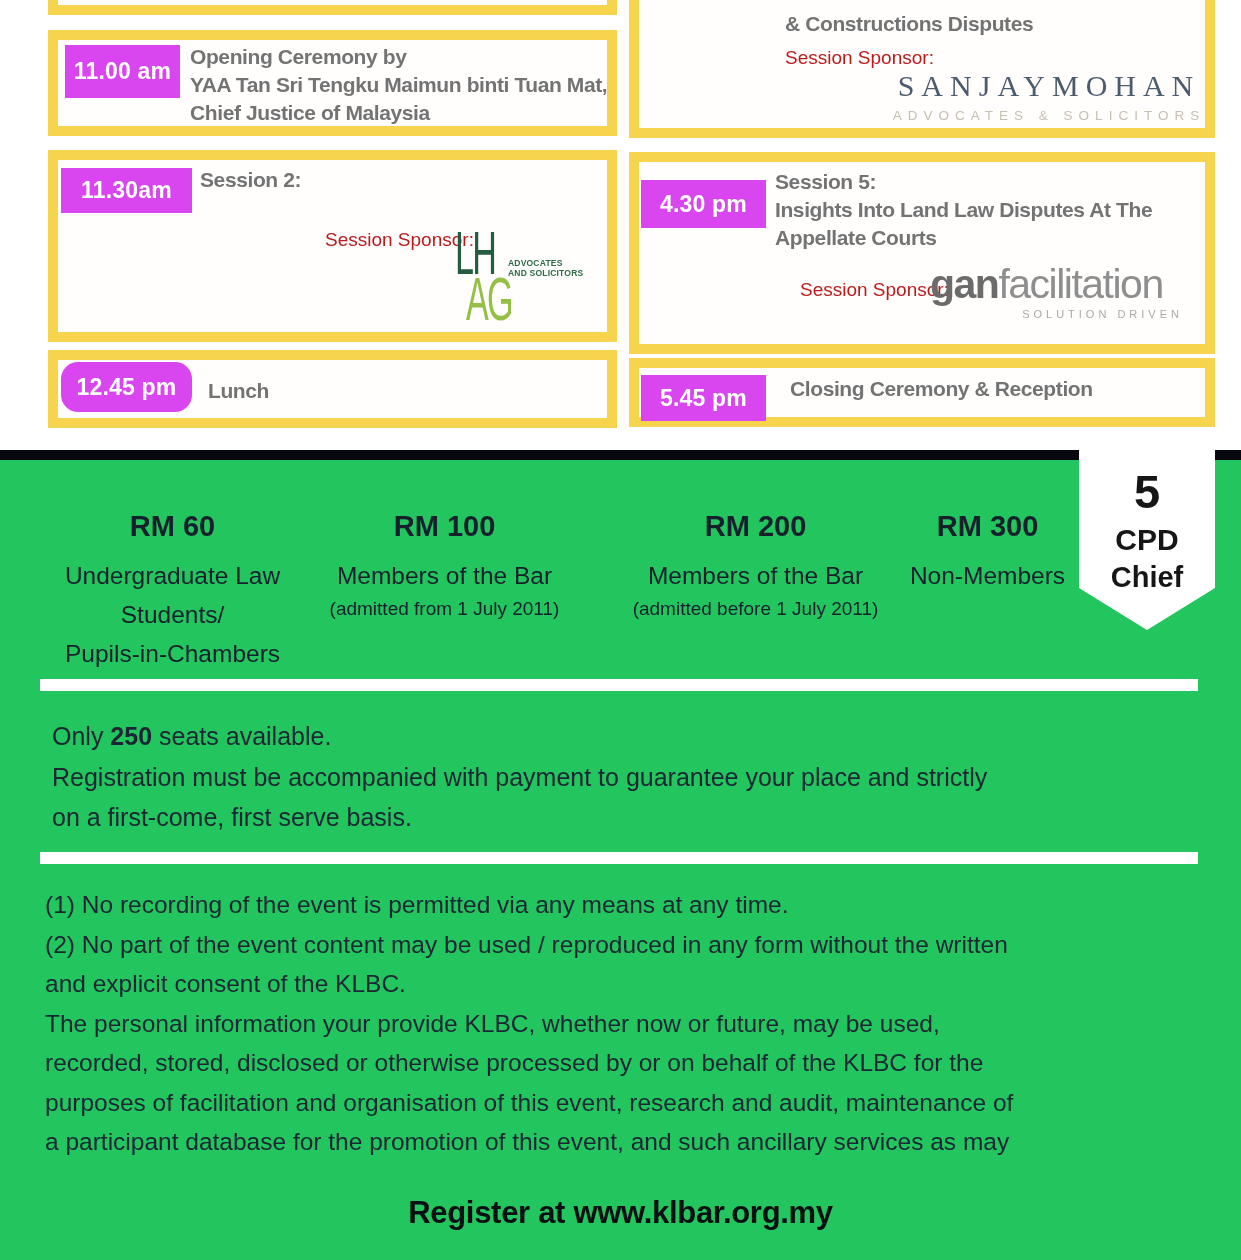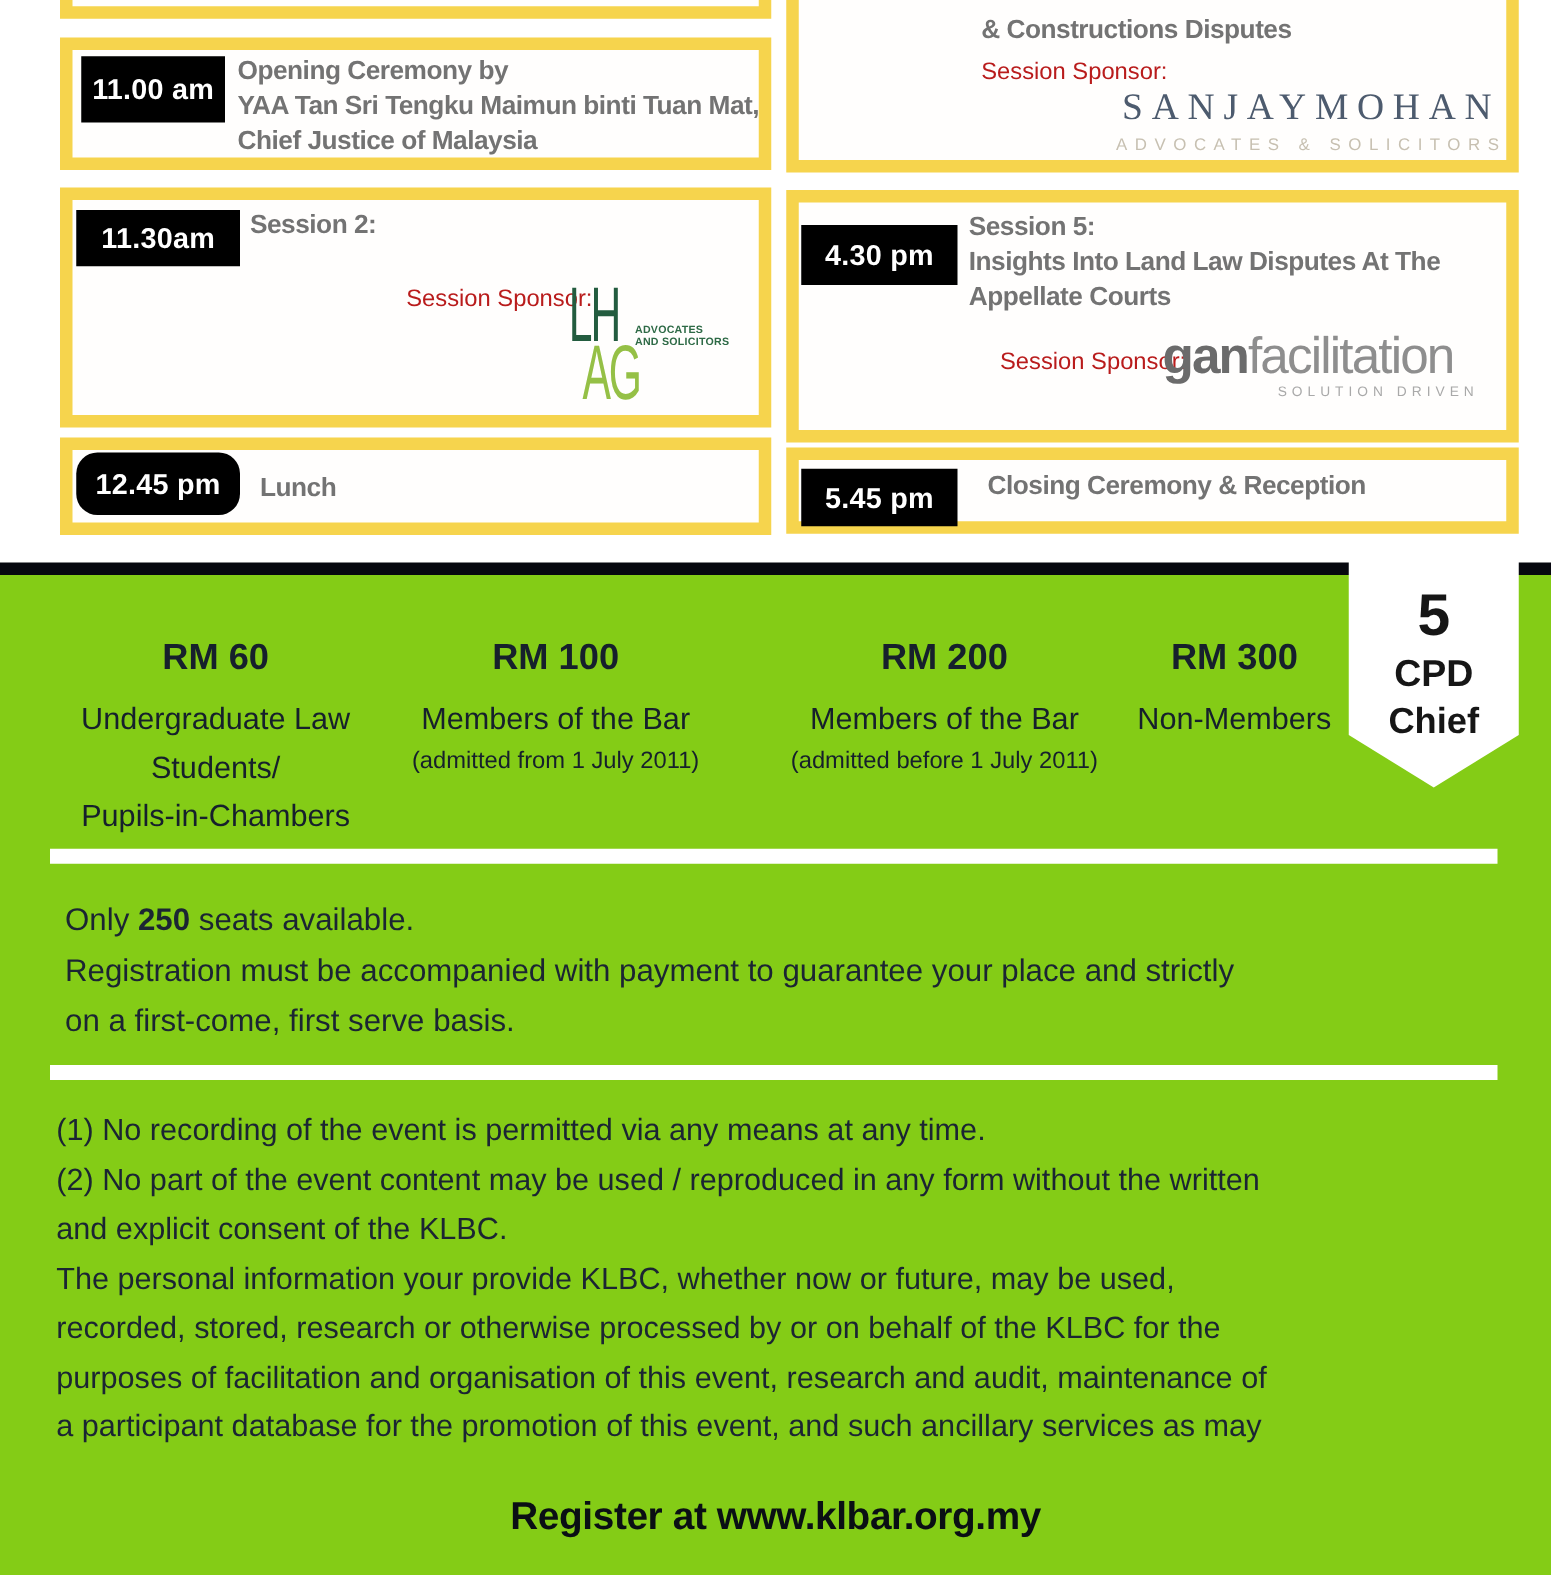--- a/index.html
+++ b/index.html
@@ -15,21 +15,21 @@
   }
   #boxL0 { left:48px;  top:-42px;  width:569px; height:57px;  }
   #boxL1 { left:48px;  top:30px;   width:569px; height:106px; }
   #boxL2 { left:48px;  top:150px;  width:569px; height:192px; }
   #boxL3 { left:48px;  top:350px;  width:569px; height:78px;  }
   #boxR0 { left:629px; top:-100px; width:586px; height:238px; }
   #boxR1 { left:629px; top:152px;  width:586px; height:202px; }
   #boxR2 { left:629px; top:358px;  width:586px; height:69px;  }
 
   .time-badge {
-    position:absolute; background:#000000; color:#ffffff; font-weight:bold;
+    position:absolute; background:#d946ef; color:#ffffff; font-weight:bold;
     display:flex; align-items:center; justify-content:center;
     font-size:23px; letter-spacing:0.2px;
   }
   #badgeL1 { left:7px; top:5px;  width:115px; height:53px; }
   #badgeL2 { left:3px; top:8px;  width:131px; height:45px; }
   #badgeL3 { left:3px; top:2px;  width:131px; height:50px;border-radius:17px; }
   #badgeR1 { left:2px; top:18px; width:125px; height:48px; }
   #badgeR2 { left:2px; top:7px;  width:125px; height:46px; }
 
   .sess-title {
@@ -81,21 +81,21 @@
   .ganlogo .gan-line { font-size:41px; line-height:44px; letter-spacing:-1.5px; white-space:nowrap; }
   .ganlogo .gan-bold  { font-weight:bold; color:#6b6b6b; }
   .ganlogo .gan-light { color:#8e8e8e; }
   .ganlogo .gan-tag {
     position:absolute; right:12px; top:46px; font-size:11px; letter-spacing:4px;
     color:#a9a9a9; white-space:nowrap;
   }
 
   
   .black-bar { position:absolute; left:0; top:450px; width:1241px; height:10px; background:#07080f; }
-  .blue-band { position:absolute; left:0; top:460px; width:1241px; height:800px; background:#84cc16; }
+  .blue-band { position:absolute; left:0; top:460px; width:1241px; height:800px; background:#22c55e; }
 
   
   .cpd { position:absolute; left:1079px; top:446px; width:136px; height:186px; z-index:5; }
   .cpd-rect  { position:absolute; left:0; top:0; width:136px; height:142px; background:#ffffff; }
   .cpd-point {
     position:absolute; left:0; top:142px; width:0; height:0;
     border-left:68px solid transparent; border-right:68px solid transparent;
     border-top:42px solid #ffffff;
   }
   .cpd-text { position:absolute; left:0; top:0; width:136px; text-align:center; color:#161616; }
@@ -236,21 +236,21 @@
       <div><span>Only </span><b>250</b><span> seats available.</span></div>
       <div>Registration must be accompanied with payment to guarantee your place and strictly</div>
       <div>on a first-come, first serve basis.</div>
     </div>
 
     <div class="terms">
       <div>(1) No recording of the event is permitted via any means at any time.</div>
       <div>(2) No part of the event content may be used / reproduced in any form without the written</div>
       <div>and explicit consent of the KLBC.</div>
       <div>The personal information your provide KLBC, whether now or future, may be used,</div>
-      <div>recorded, stored, research or otherwise processed by or on behalf of the KLBC for the</div>
+      <div>recorded, stored, disclosed or otherwise processed by or on behalf of the KLBC for the</div>
       <div>purposes of facilitation and organisation of this event, research and audit, maintenance of</div>
       <div>a participant database for the promotion of this event, and such ancillary services as may</div>
     </div>
 
     <div class="register">Register at www.klbar.org.my</div>
   </div>
 
   <div class="cpd">
     <div class="cpd-rect"></div>
     <div class="cpd-point"></div>

